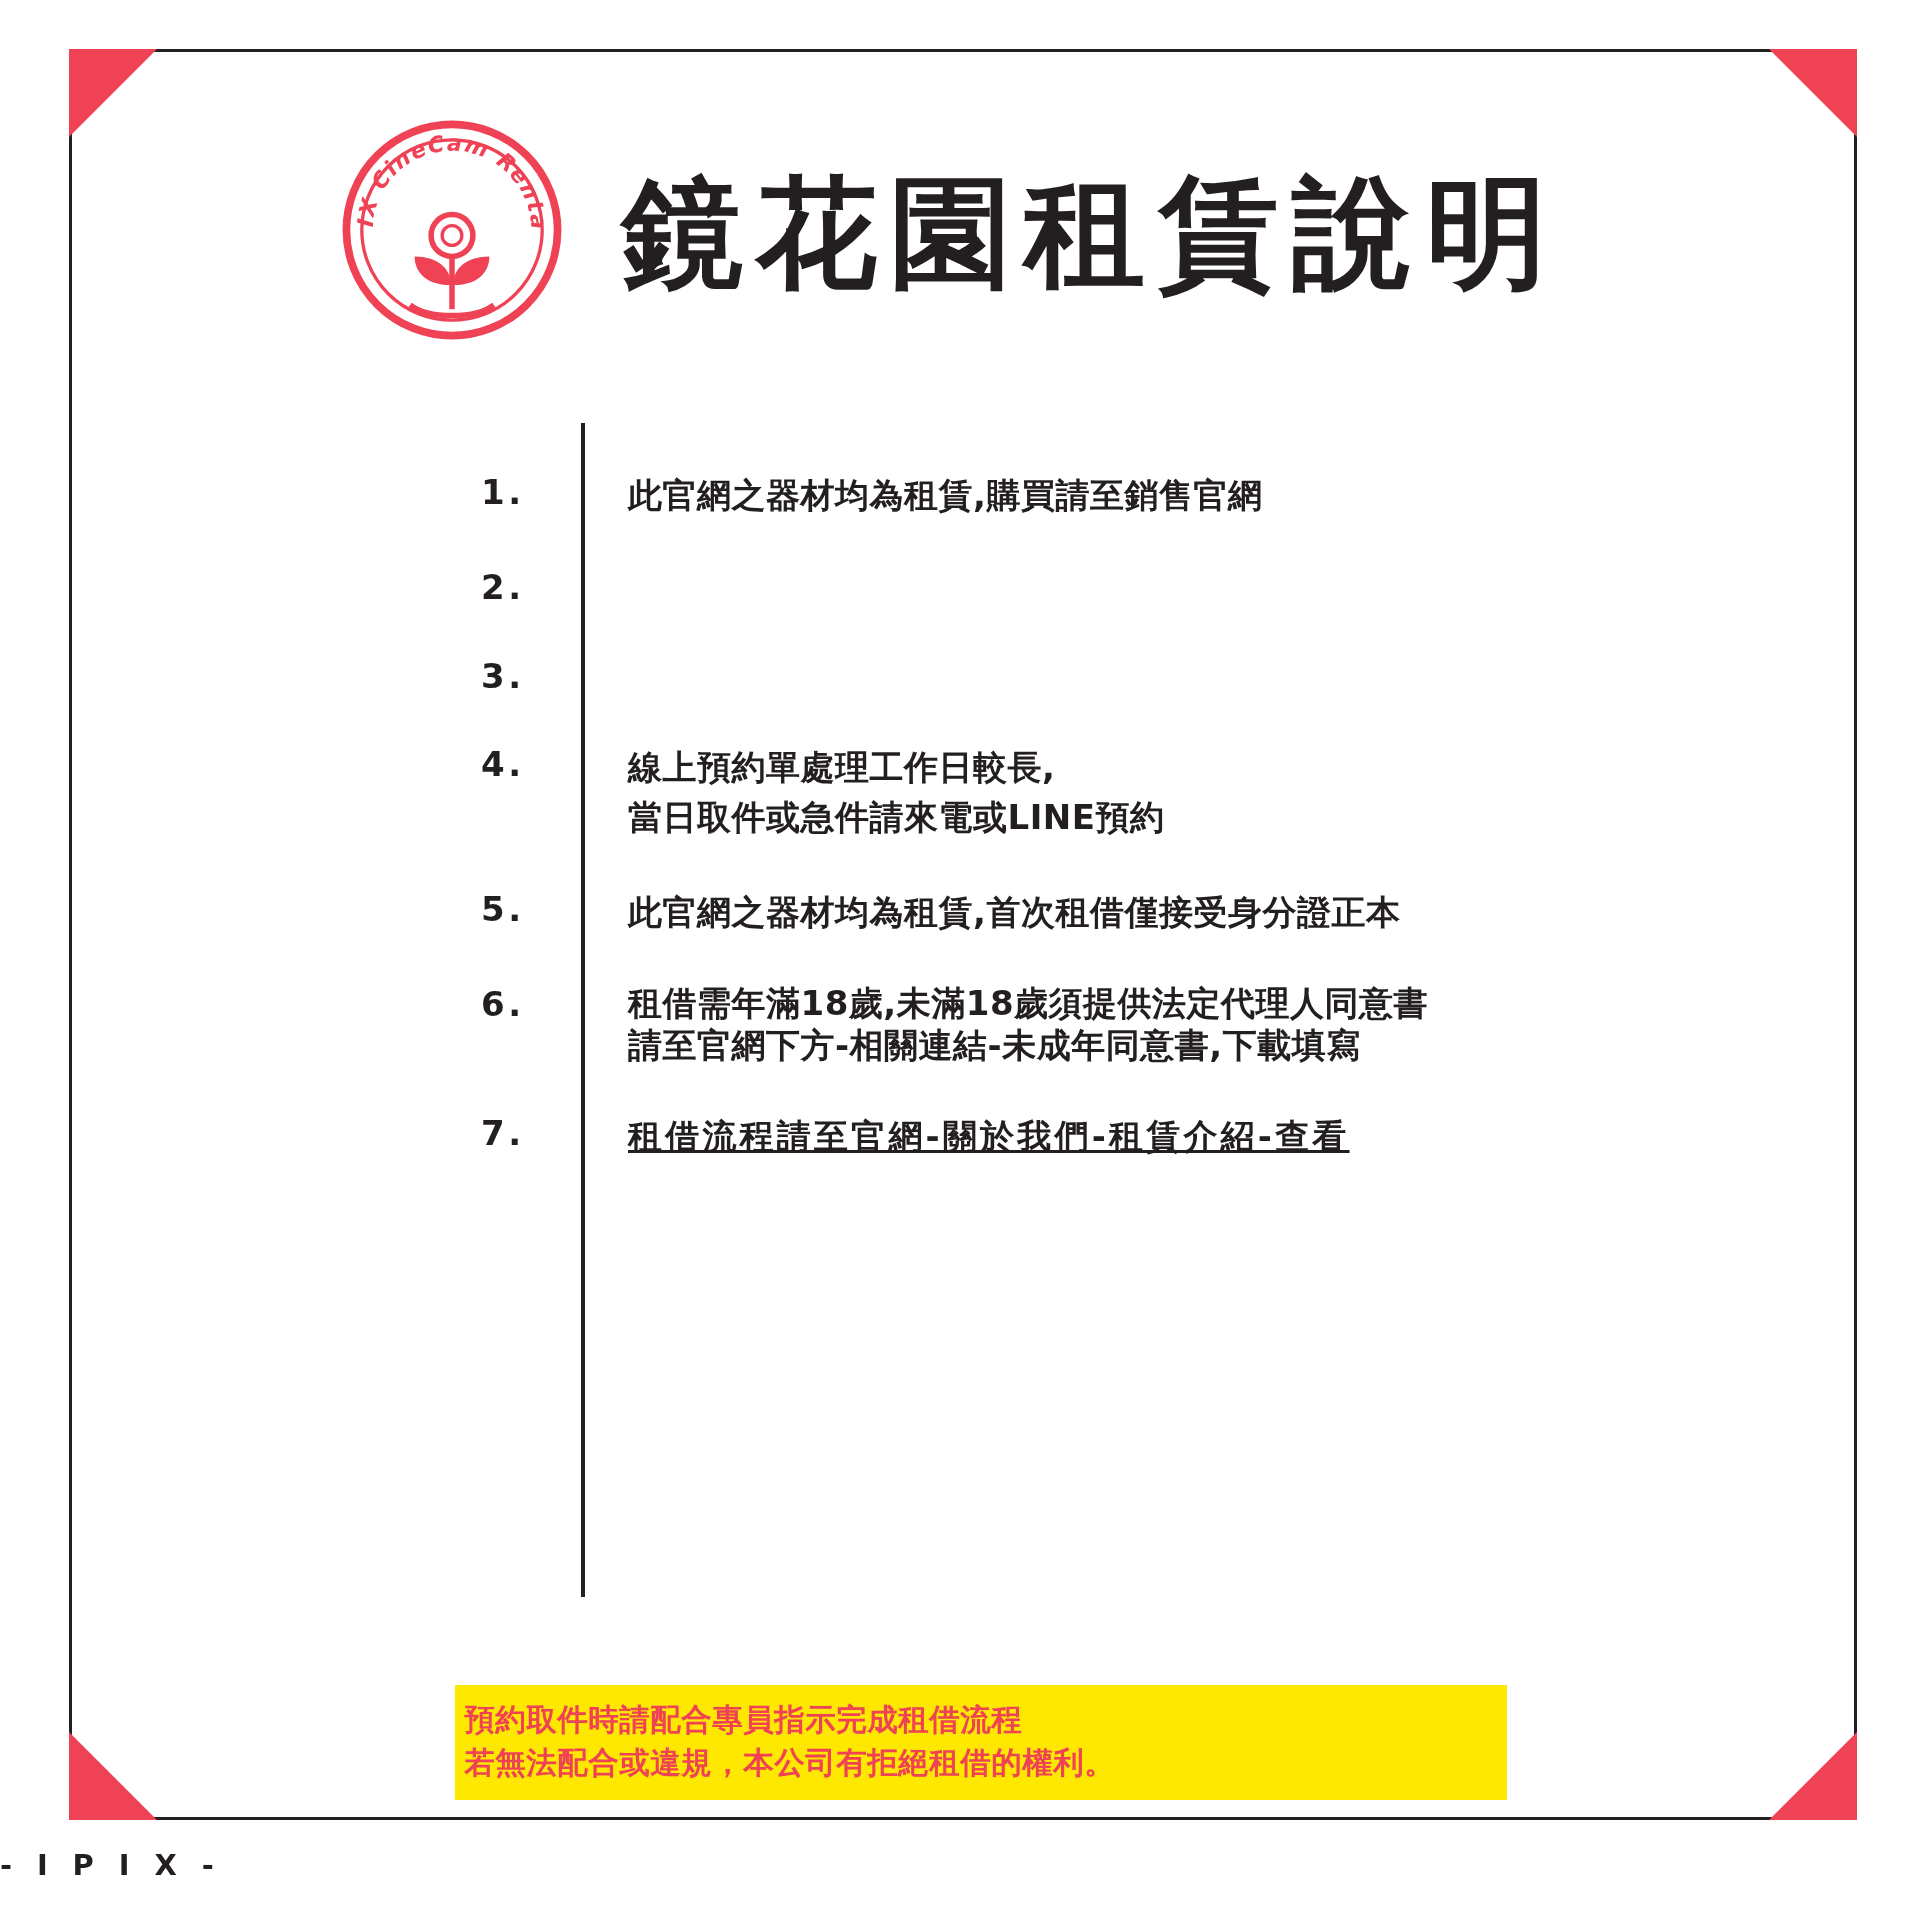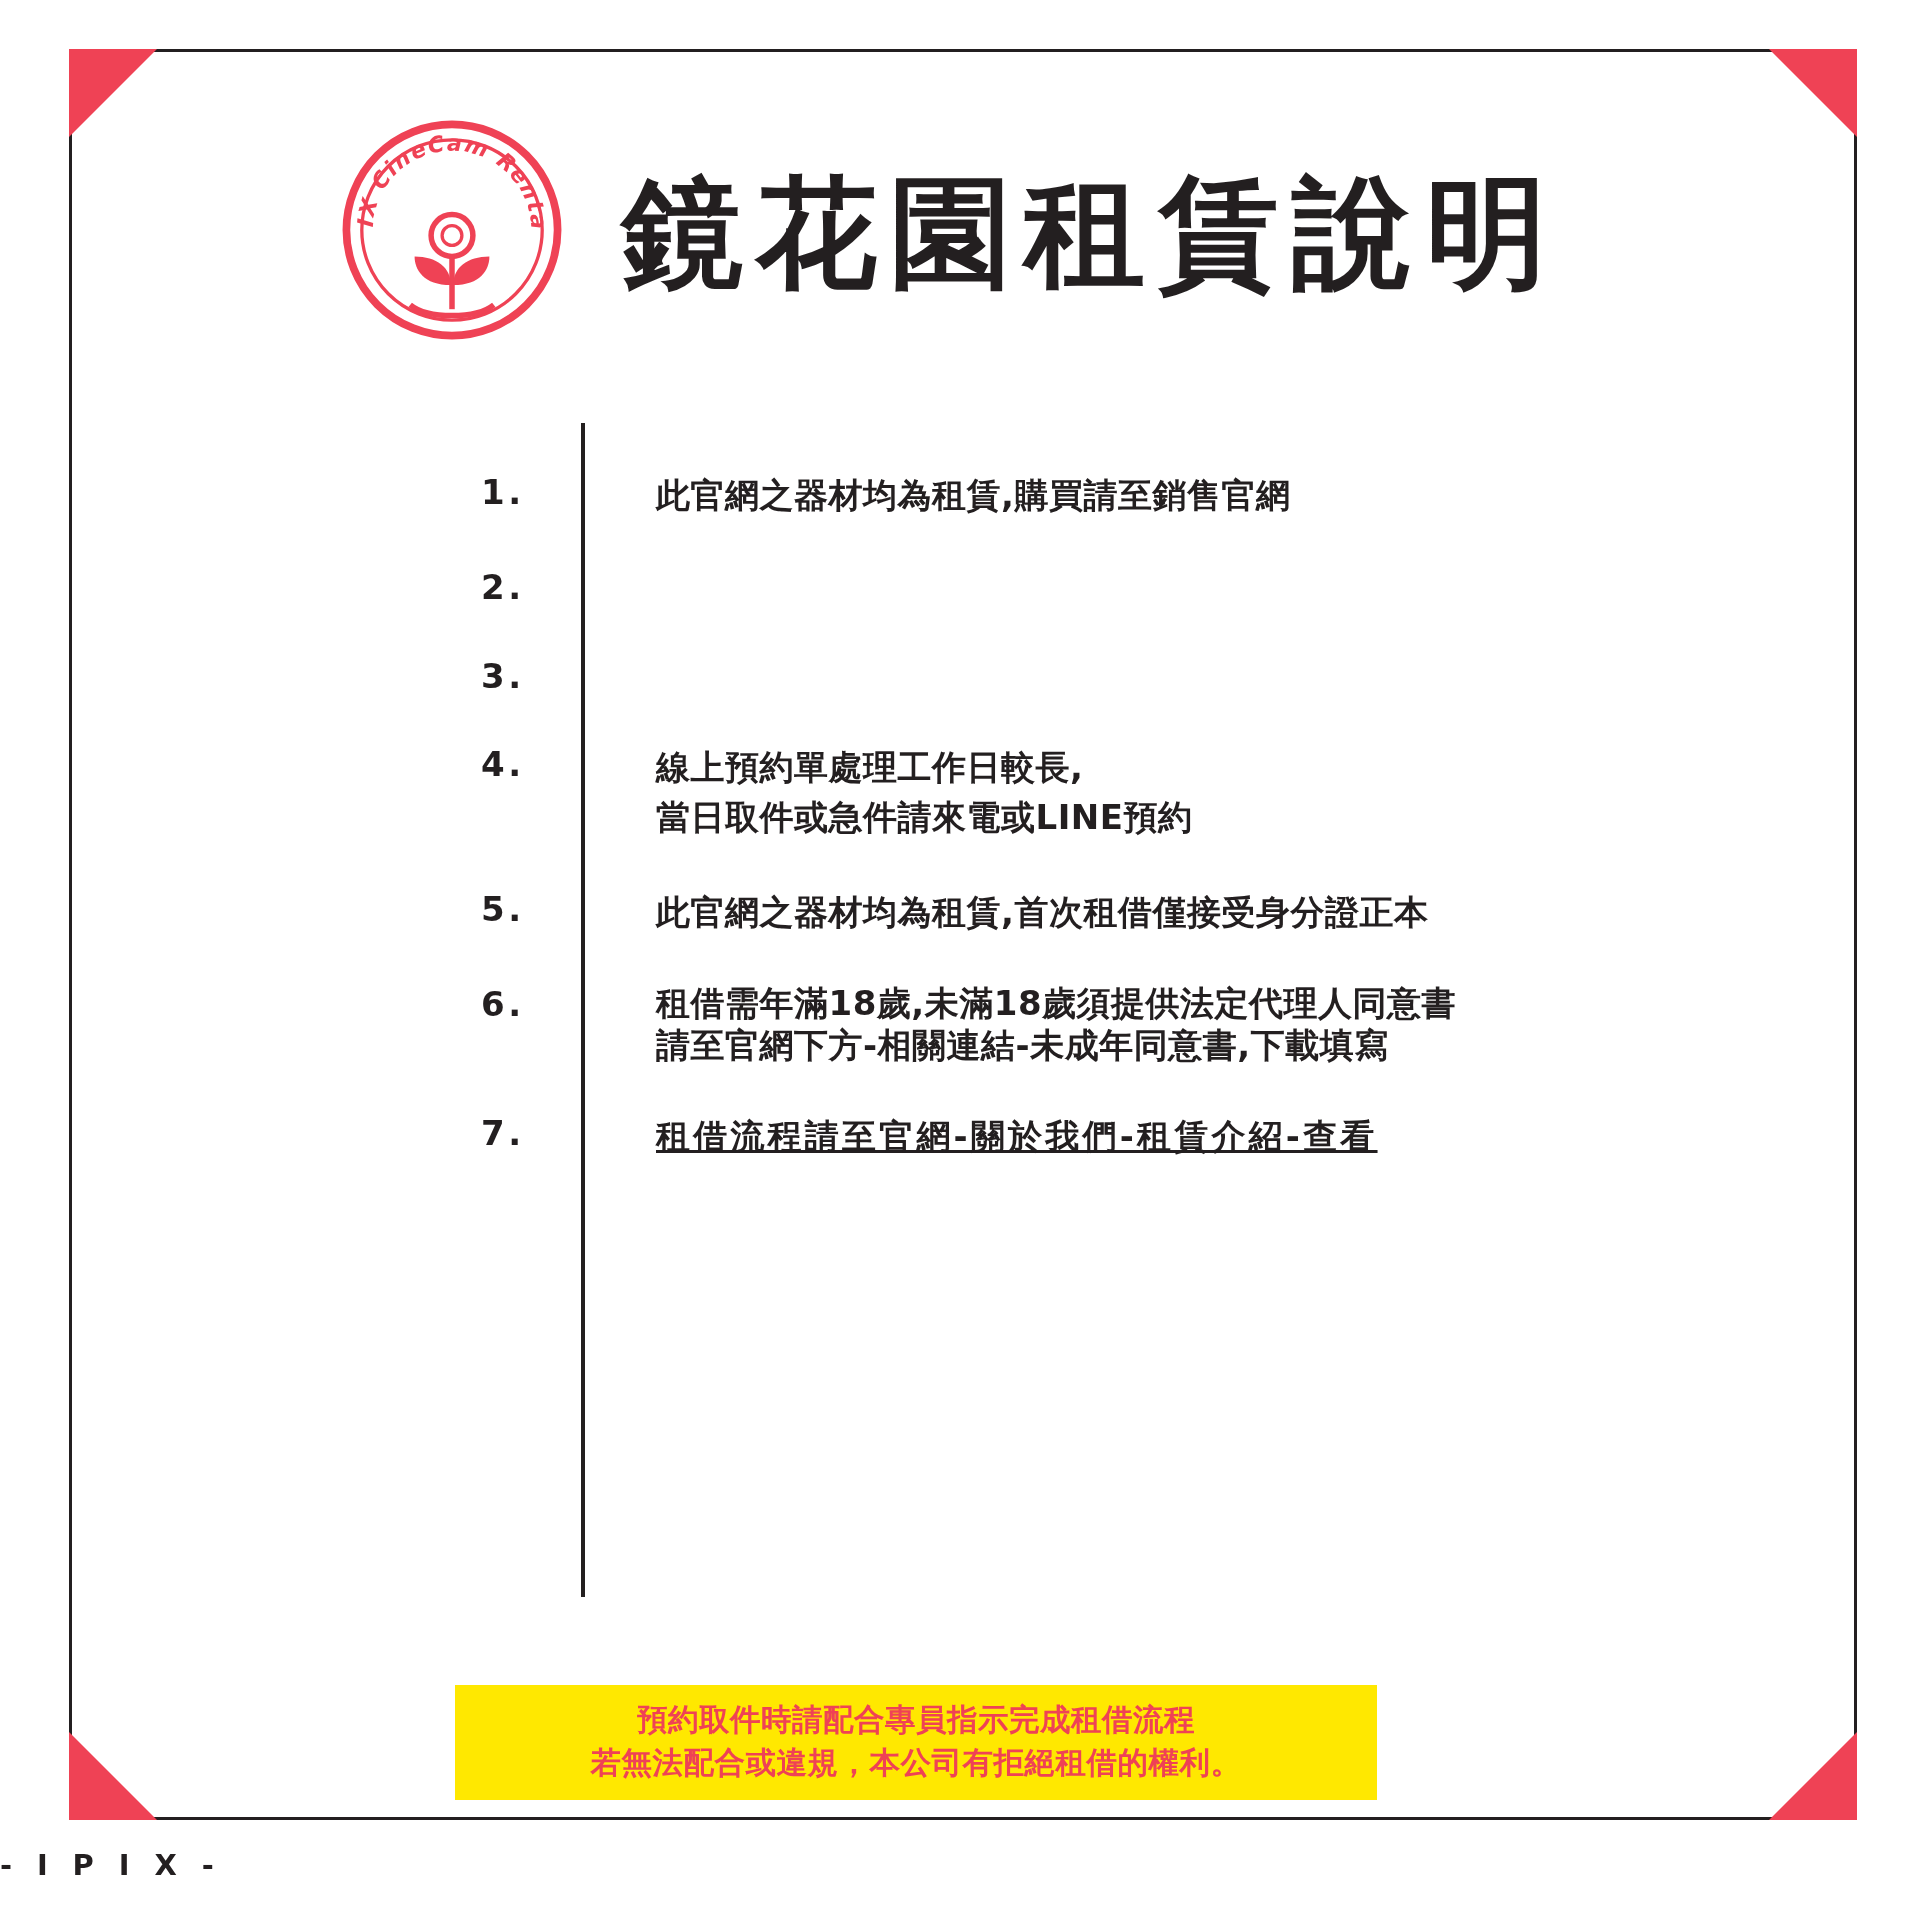--- a/index.html
+++ b/index.html
@@ -116,35 +116,34 @@
   }
   .text {
     font-size: 34px;
     font-weight: 700;
     color: #231f20;
     line-height: 1.45;
     letter-spacing: 0.5px;
     font-family: "DejaVu Sans", "Liberation Sans", sans-serif;
     white-space: pre-line;
     padding-left: 46px;
-    margin-left: 28px;
   }
   .item.wide .text { letter-spacing: 3.2px; text-decoration: underline; }
   .item.tight .text { line-height: 1.22; }
 
   
   .notice {
     position: absolute;
     left: 455px;
     top: 1685px;
-    width: 922px;
+    width: 1052px;
     background: #ffe800;
     padding: 13px 9.2px 15.7px 9.2px;
     box-sizing: border-box;
-    text-align: center;
+    text-align: left;
   }
   .notice-line {
     color: #ef4255;
     font-size: 30.5px;
     font-weight: 700;
     line-height: 1.42;
     letter-spacing: 0.5px;
     font-family: "DejaVu Sans", "Liberation Sans", sans-serif;
   }
 

